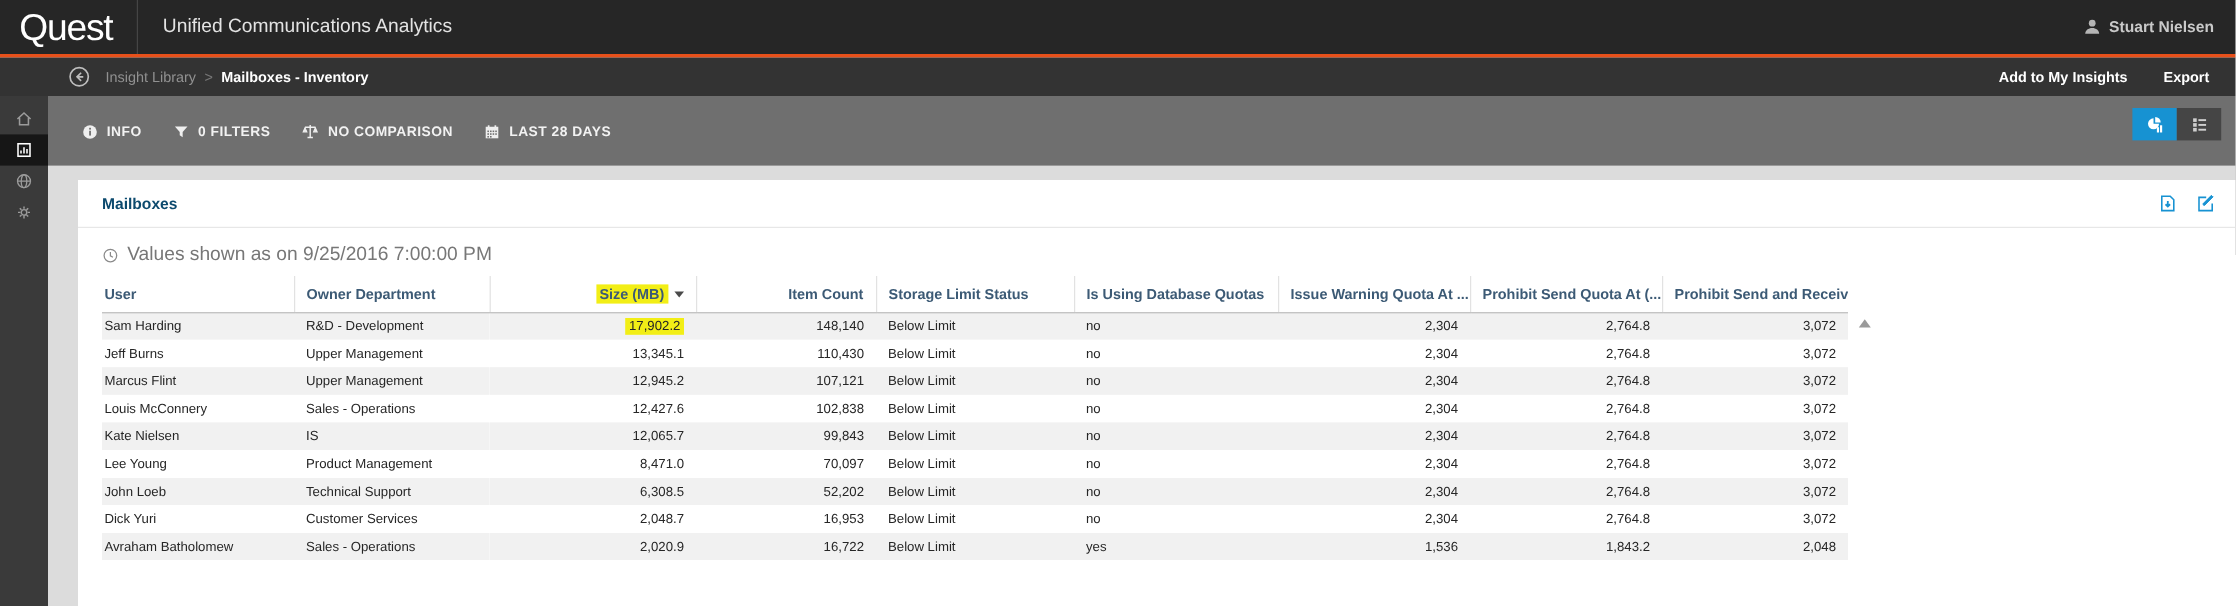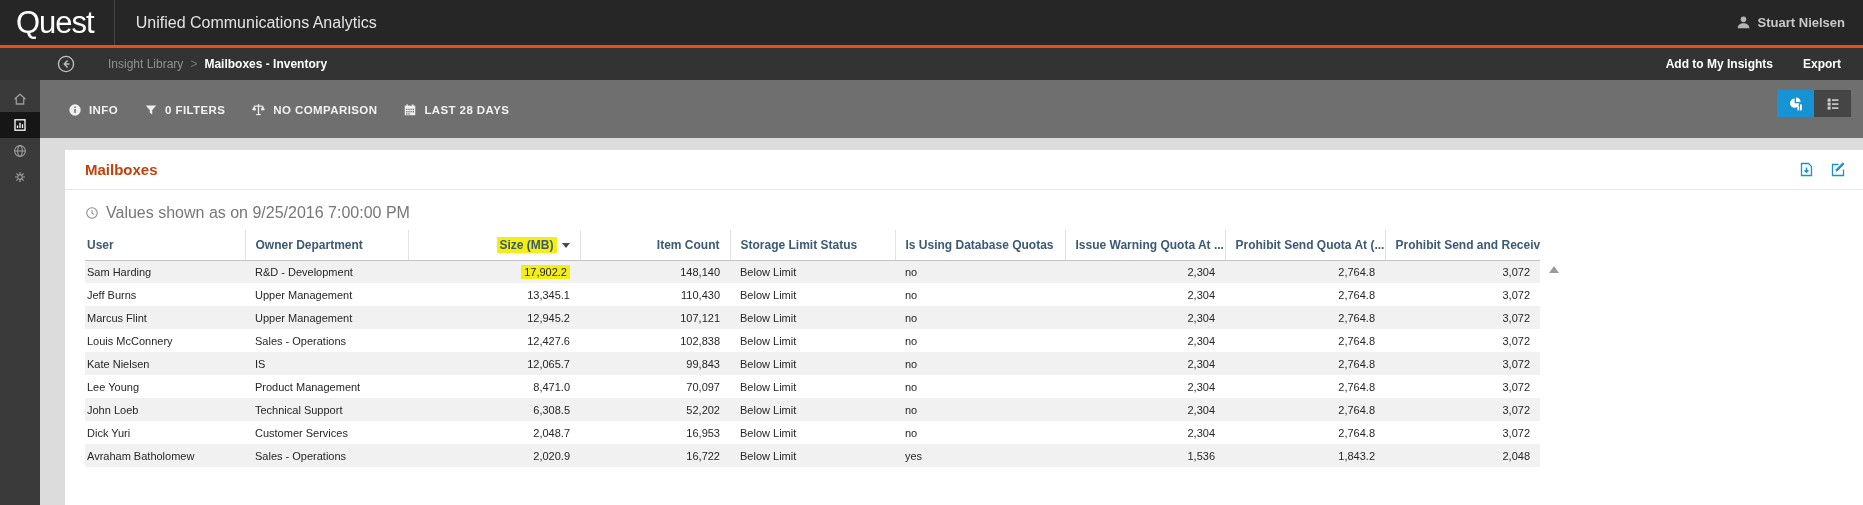--- a/index.html
+++ b/index.html
@@ -12,21 +12,21 @@
 
   
   .topbar{height:45px;background:#262626;display:flex;align-items:center;padding:0 18px 0 16px}
   .logo{font-size:31px;color:#fff;font-weight:400;letter-spacing:-1px;padding-right:20px;line-height:45px}
   .topbar-divider{width:1px;height:45px;background:#454545;margin-right:21px}
   .app-title{font-size:16px;color:#e3e3e3;font-weight:400}
   .user{margin-left:auto;display:flex;align-items:center;gap:7px;color:#c9c9c9;font-size:13px;font-weight:bold;cursor:pointer}
   .orange-line{height:3px;background:var(--orange)}
 
   
-  .crumbbar{height:32px;background:#333;display:flex;align-items:center;padding:0 22px 0 76px;position:relative}
+  .crumbbar{height:32px;background:#333;display:flex;align-items:center;padding:0 22px 0 56px;position:relative}
   .back-btn{position:absolute;left:57px;top:7px;width:18px;height:18px;cursor:pointer;display:flex}
   .crumb{display:flex;align-items:center;font-size:12px;margin-left:32px}
   .crumb-parent{color:#919191;cursor:pointer}
   .crumb-sep{color:#777;margin:0 7px}
   .crumb-current{color:#fff;font-weight:bold}
   .crumb-actions{margin-left:auto;display:flex;gap:30px;color:#fff;font-weight:bold;font-size:12px}
   .crumb-actions span{cursor:pointer}
 
   
   .body-row{display:flex;height:425px}
@@ -41,21 +41,21 @@
   .tool-item{display:flex;align-items:center;gap:7px;color:#f2f2f2;font-size:11.5px;font-weight:bold;letter-spacing:.4px;cursor:pointer;white-space:nowrap}
   .view-toggles{margin-left:auto;display:flex}
   .toggle{width:37px;height:27px;display:flex;align-items:center;justify-content:center;cursor:pointer}
   .toggle.active{background:var(--accent)}
   .toggle.inactive{background:#454545}
 
   
   .page{flex:1;padding:12px 0 0 25px}
   .card{background:#fff;height:100%;position:relative}
   .card-head{height:40px;display:flex;align-items:center;padding:0 16px 0 20px;border-bottom:1px solid #e7e7e7}
-  .card-title{font-weight:bold;font-size:15px;color:#c2410c}
+  .card-title{font-weight:bold;font-size:13px;color:#0c4a6e}
   .card-icons{margin-left:auto;display:flex;gap:15px;color:var(--accent)}
   .card-icons .cicon{cursor:pointer;display:flex}
   .values-note{display:flex;align-items:center;gap:7px;color:#777;font-size:16px;padding:12px 0 0 20px;height:34px}
 
   
   .table-wrap{position:relative;padding:6px 0 0 20px}
   table{border-collapse:collapse;table-layout:fixed;width:1455px;font-size:11px}
   thead th{color:var(--head-text);font-weight:bold;font-size:12px;height:30px;padding:0 10px;
            border-bottom:1px solid #c4c4c4;border-left:1px solid #e2e2e2;vertical-align:middle;white-space:nowrap;
            overflow:hidden;cursor:pointer}

